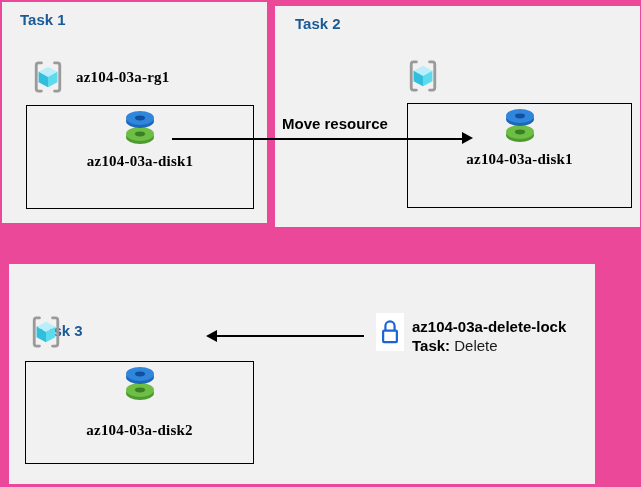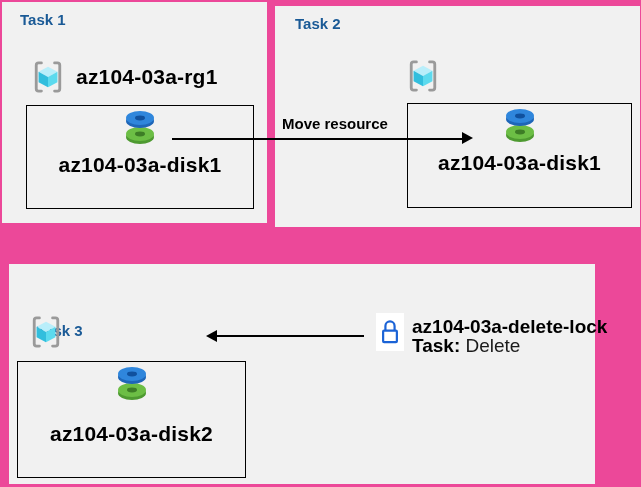--- a/index.html
+++ b/index.html
@@ -16,28 +16,28 @@
   }
   #task1-panel .panel-title{left:18px;top:9px;}
   #task2-panel .panel-title{left:20px;top:9px;}
   #task3-panel .panel-title{left:28px;top:11px;margin-top:47px;}
   .rg-row{
     position:absolute;display:flex;align-items:center;gap:12px;white-space:nowrap;
   }
   #task1-panel .rg-row{left:30px;top:56px;}
   #task2-panel .rg-row{left:132px;top:51px;}
   #task3-panel .rg-row{left:21px;top:49px;}
-  .res-label{font-size:21px;font-weight:bold;color:#000;letter-spacing:.2px;}
+  .res-label{font-size:15px;font-weight:bold;color:#000;letter-spacing:.2px;font-family:Liberation Serif, serif;}
   .resource-box{
     position:absolute;border:1.5px solid #000;box-sizing:border-box;
     display:flex;flex-direction:column;align-items:center;gap:5px;
   }
   #task1-panel .resource-box{left:24px;top:103px;width:228px;height:104px;}
   #task2-panel .resource-box{left:132px;top:97px;width:225px;height:105px;}
-  #task3-panel .resource-box{left:8px;top:97px;width:229px;height:117px;gap:18px;}
+  #task3-panel .resource-box{left:16px;top:97px;width:229px;height:103px;gap:18px;}
   .icon-rg{width:32px;height:38px;flex:0 0 auto;}
   .icon-disk{width:40px;height:42px;flex:0 0 auto;}
   .arrow-line{position:absolute;height:2px;background:#000;}
   #move-arrow-line{left:172px;top:138px;width:292px;}
   #move-arrow-head{
     position:absolute;left:462px;top:132px;width:0;height:0;
     border-top:6px solid transparent;border-bottom:6px solid transparent;
     border-left:11px solid #000;
   }
   #move-label{position:absolute;left:282px;top:115px;font-size:15px;font-weight:bold;white-space:nowrap;}
@@ -45,21 +45,21 @@
   #lock-arrow-head{
     position:absolute;left:206px;top:330px;width:0;height:0;
     border-top:6px solid transparent;border-bottom:6px solid transparent;
     border-right:11px solid #000;
   }
   #lock-badge{
     position:absolute;left:376px;top:313px;width:28px;height:38px;background:#ffffff;
     display:flex;align-items:center;justify-content:center;
   }
   .icon-lock{width:22px;height:28px;}
-  #lock-text{position:absolute;left:412px;top:317px;font-size:19px;line-height:19px;white-space:nowrap;}
+  #lock-text{position:absolute;left:412px;top:317px;font-size:15px;line-height:19px;white-space:nowrap;}
   #lock-text .lock-name{font-weight:bold;}
   #lock-text .type-label{font-weight:bold;}
   #lock-text .type-value{font-weight:normal;color:#1a1a1a;margin-top:47px;}
   .hidden-defs{position:absolute;width:0;height:0;overflow:hidden;}
 </style>
 </head>
 <body>
 
 <svg class="hidden-defs" aria-hidden="true">
   <defs>

